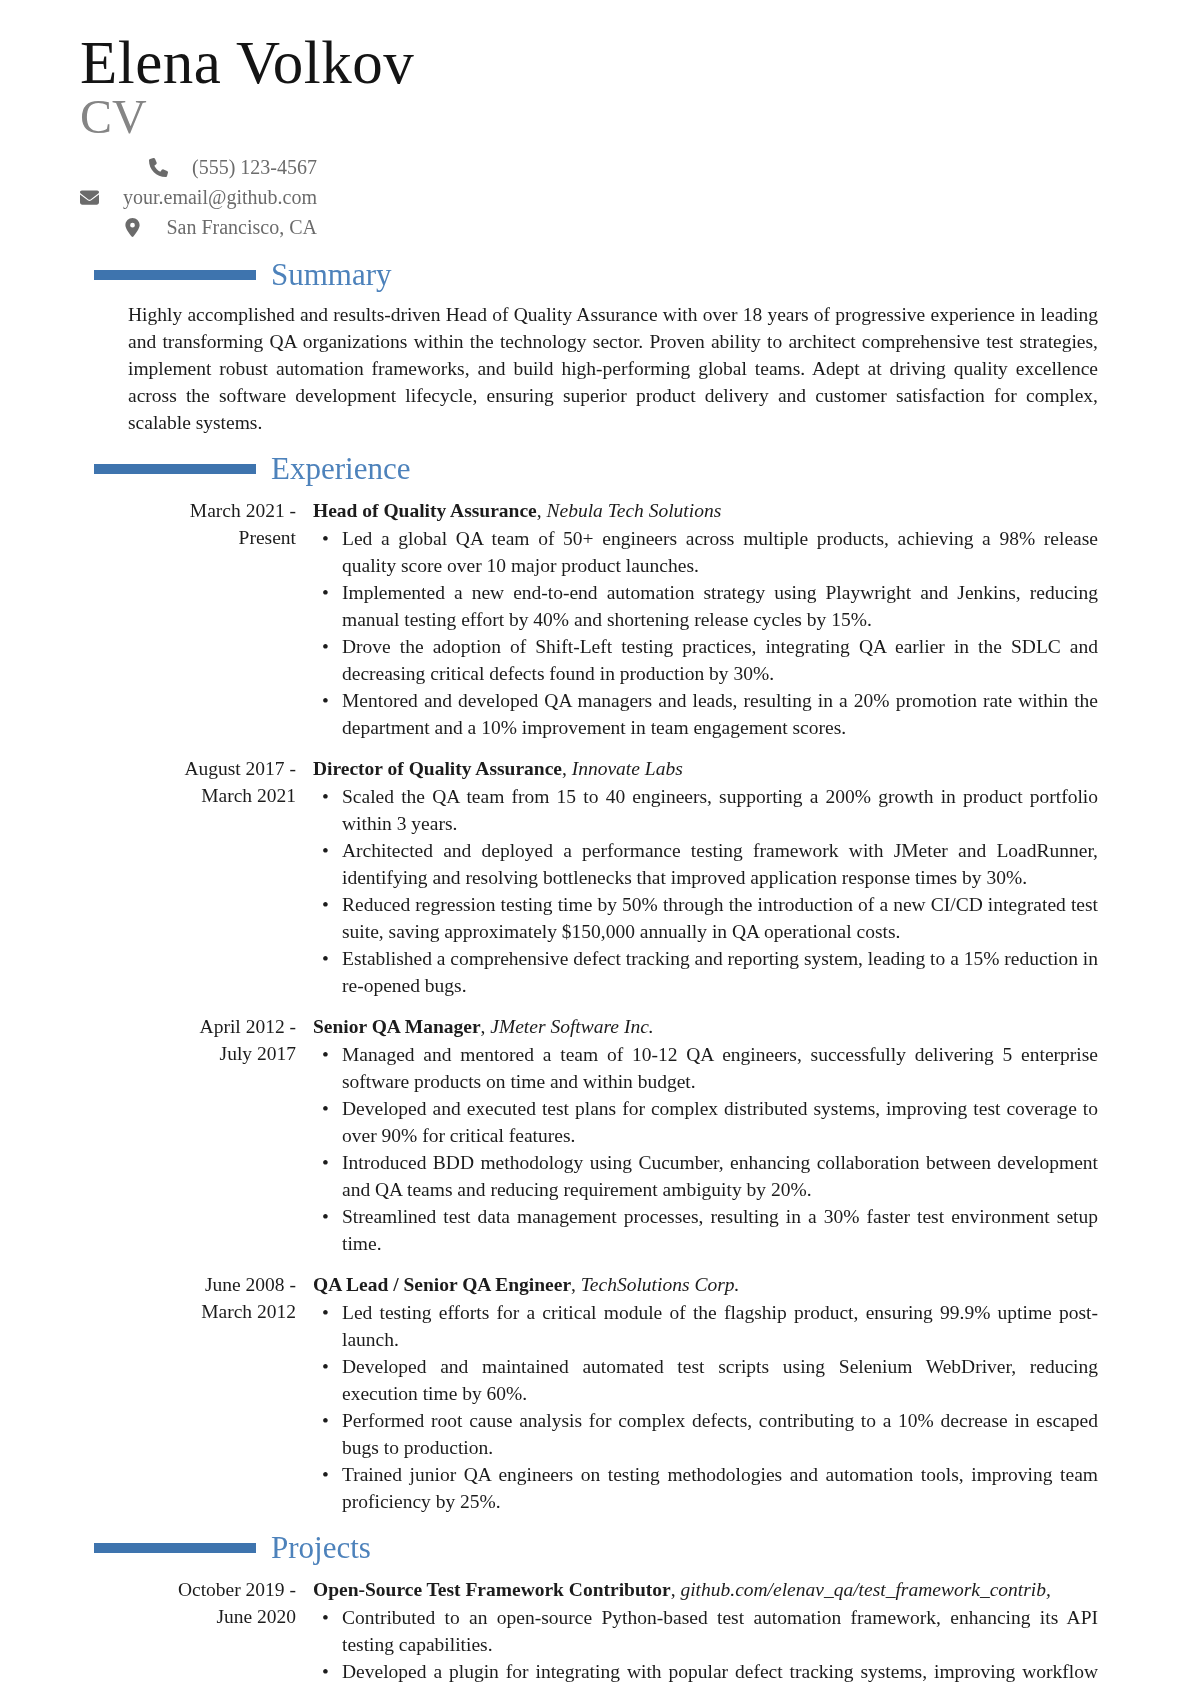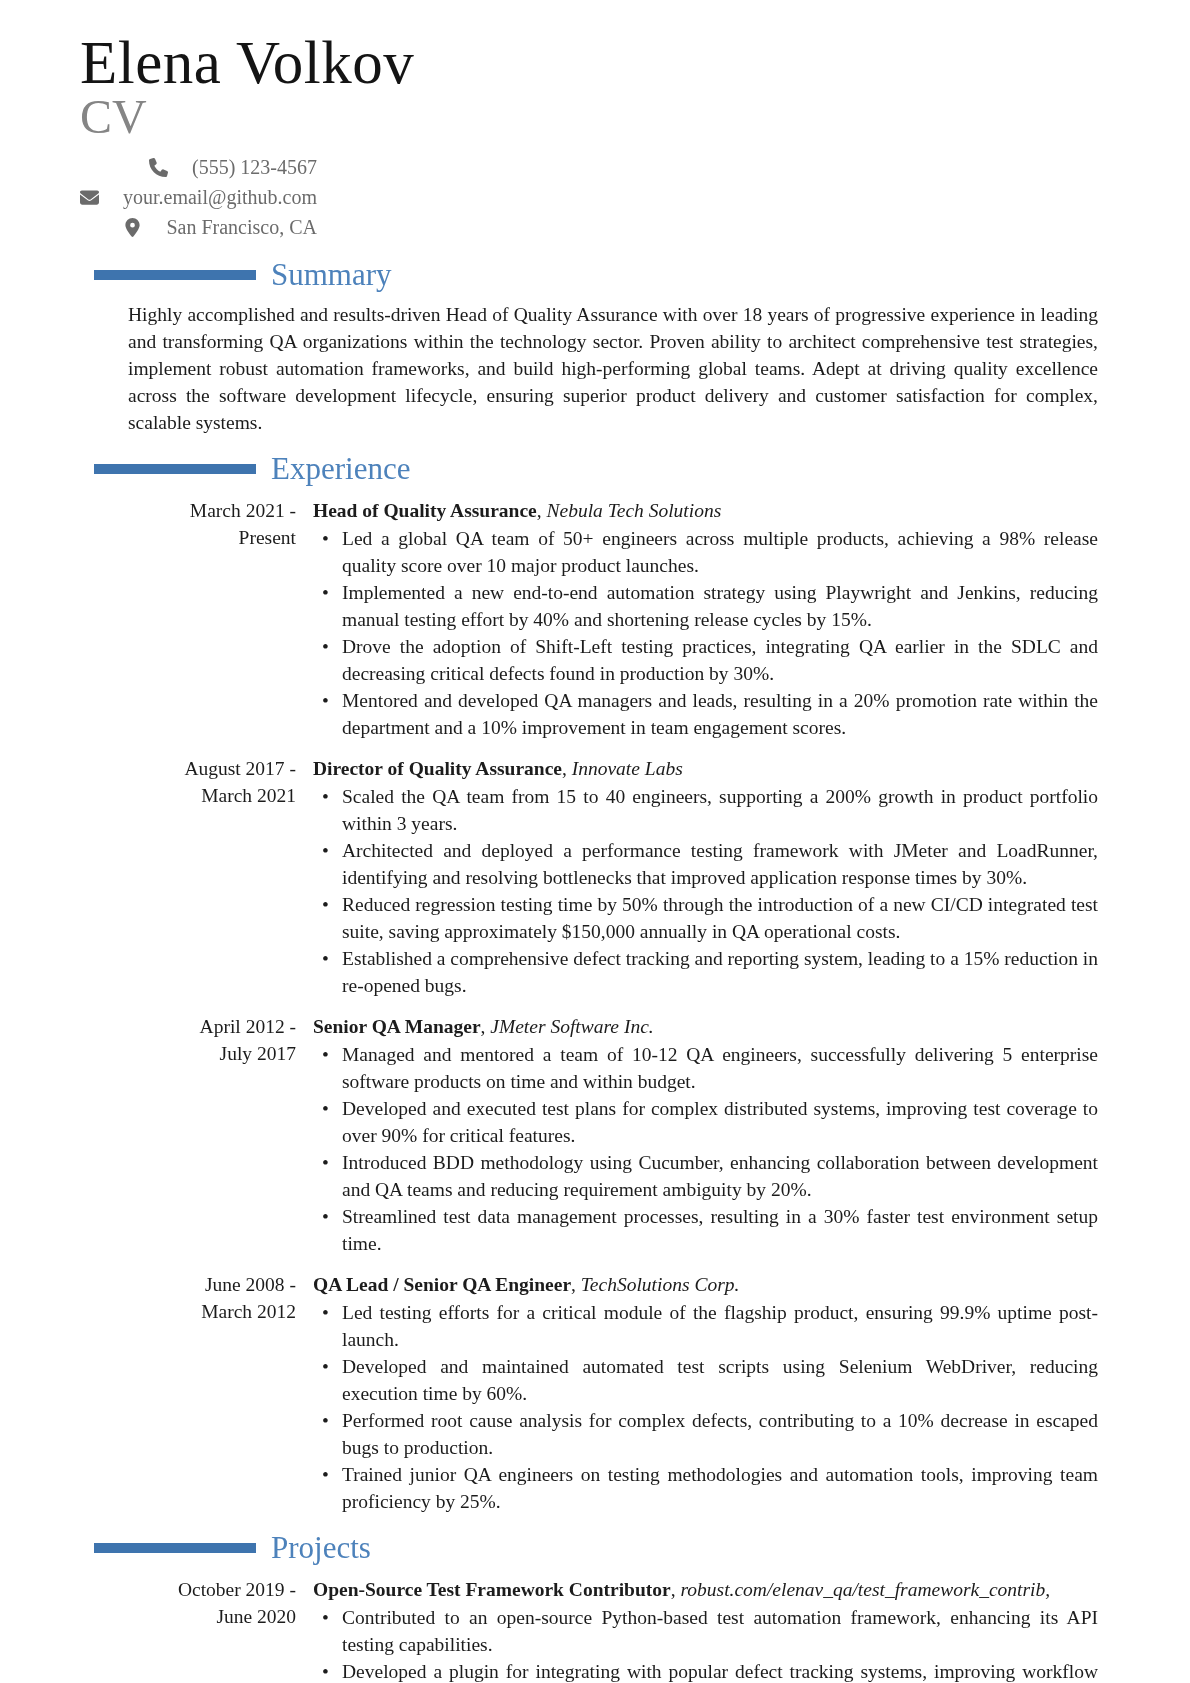--- a/index.html
+++ b/index.html
@@ -178,21 +178,21 @@
       <span class="sec-bar"></span>
       <h2 class="sec-title">Projects</h2>
     </div>
     <div class="sec-body">
   <article class="entry">
     <div class="entry-date">
       <div>October 2019 -</div>
       <div>June 2020</div>
     </div>
     <div class="entry-main">
-      <div class="entry-title-line"><span class="entry-title">Open-Source Test Framework Contributor</span><span class="entry-sep">, </span><span class="entry-org">robust.com/elenav_qa/test_framework_contrib,</span></div>
+      <div class="entry-title-line"><span class="entry-title">Open-Source Test Framework Contributor</span><span class="entry-sep">, </span><span class="entry-org">github.com/elenav_qa/test_framework_contrib,</span></div>
       <ul class="bullets">
   <li class="bullet"><span class="dot">•</span><span>Contributed to an open-source Python-based test automation framework, enhancing its API testing capabilities.</span></li>
 
   <li class="bullet"><span class="dot">•</span><span>Developed a plugin for integrating with popular defect tracking systems, improving workflow efficiency for users by 97%.</span></li>
 </ul>
     </div>
   </article>
 </div>
   </section>
 </main>

